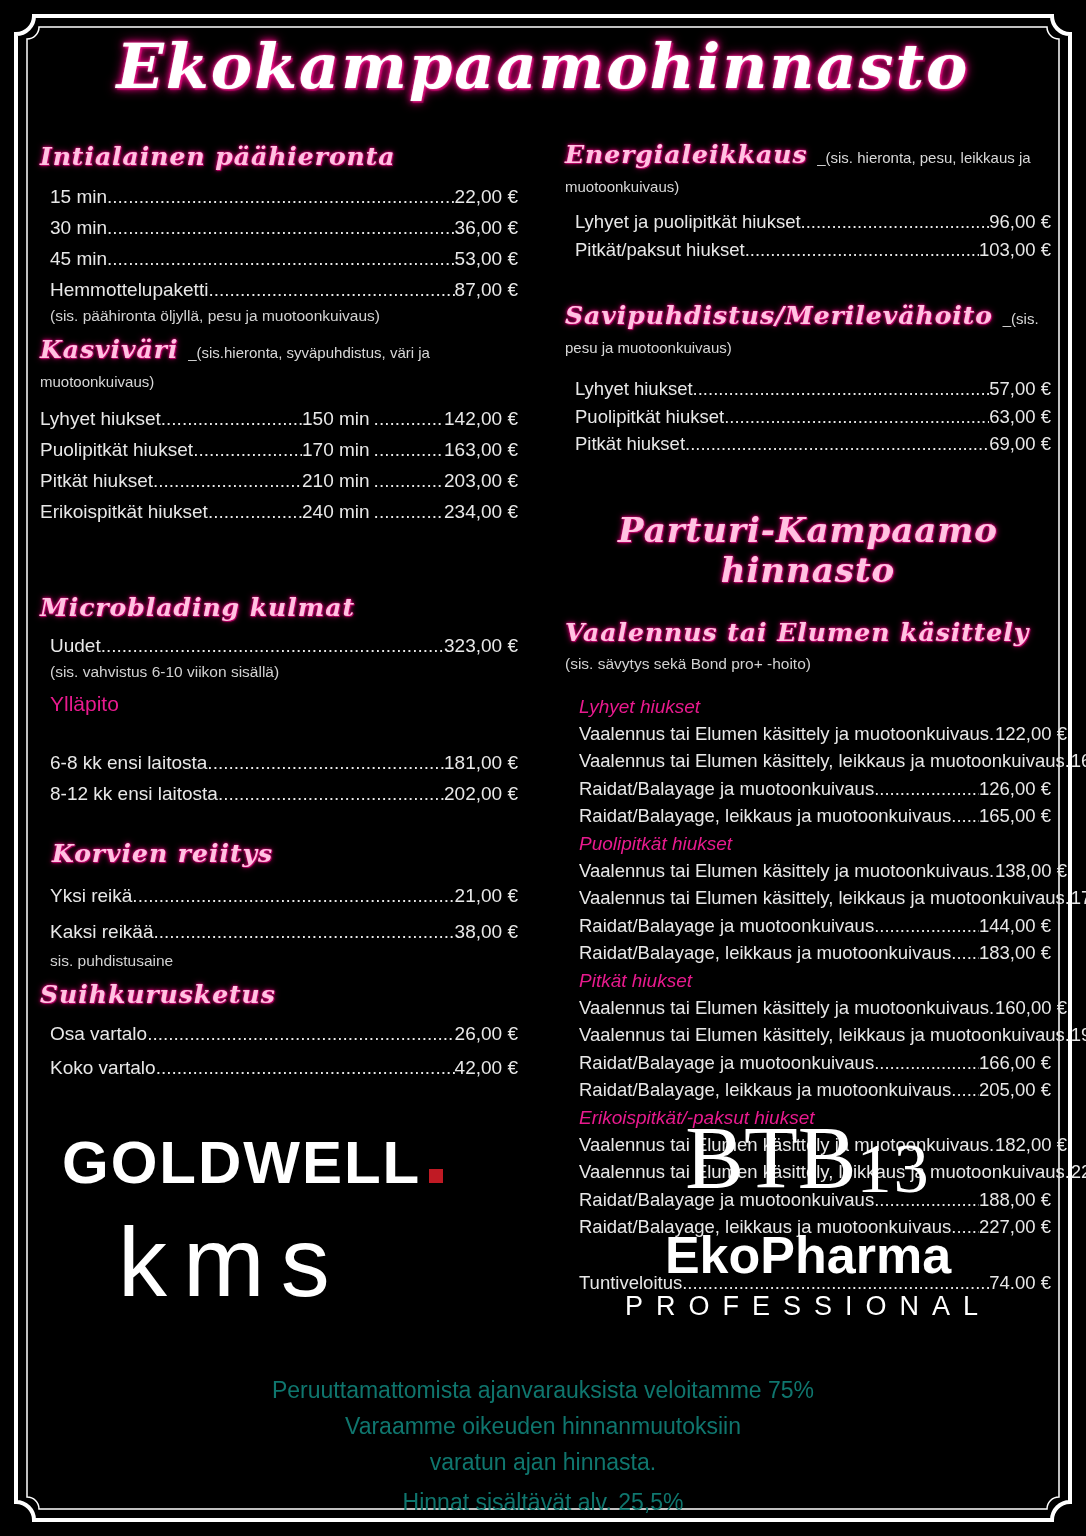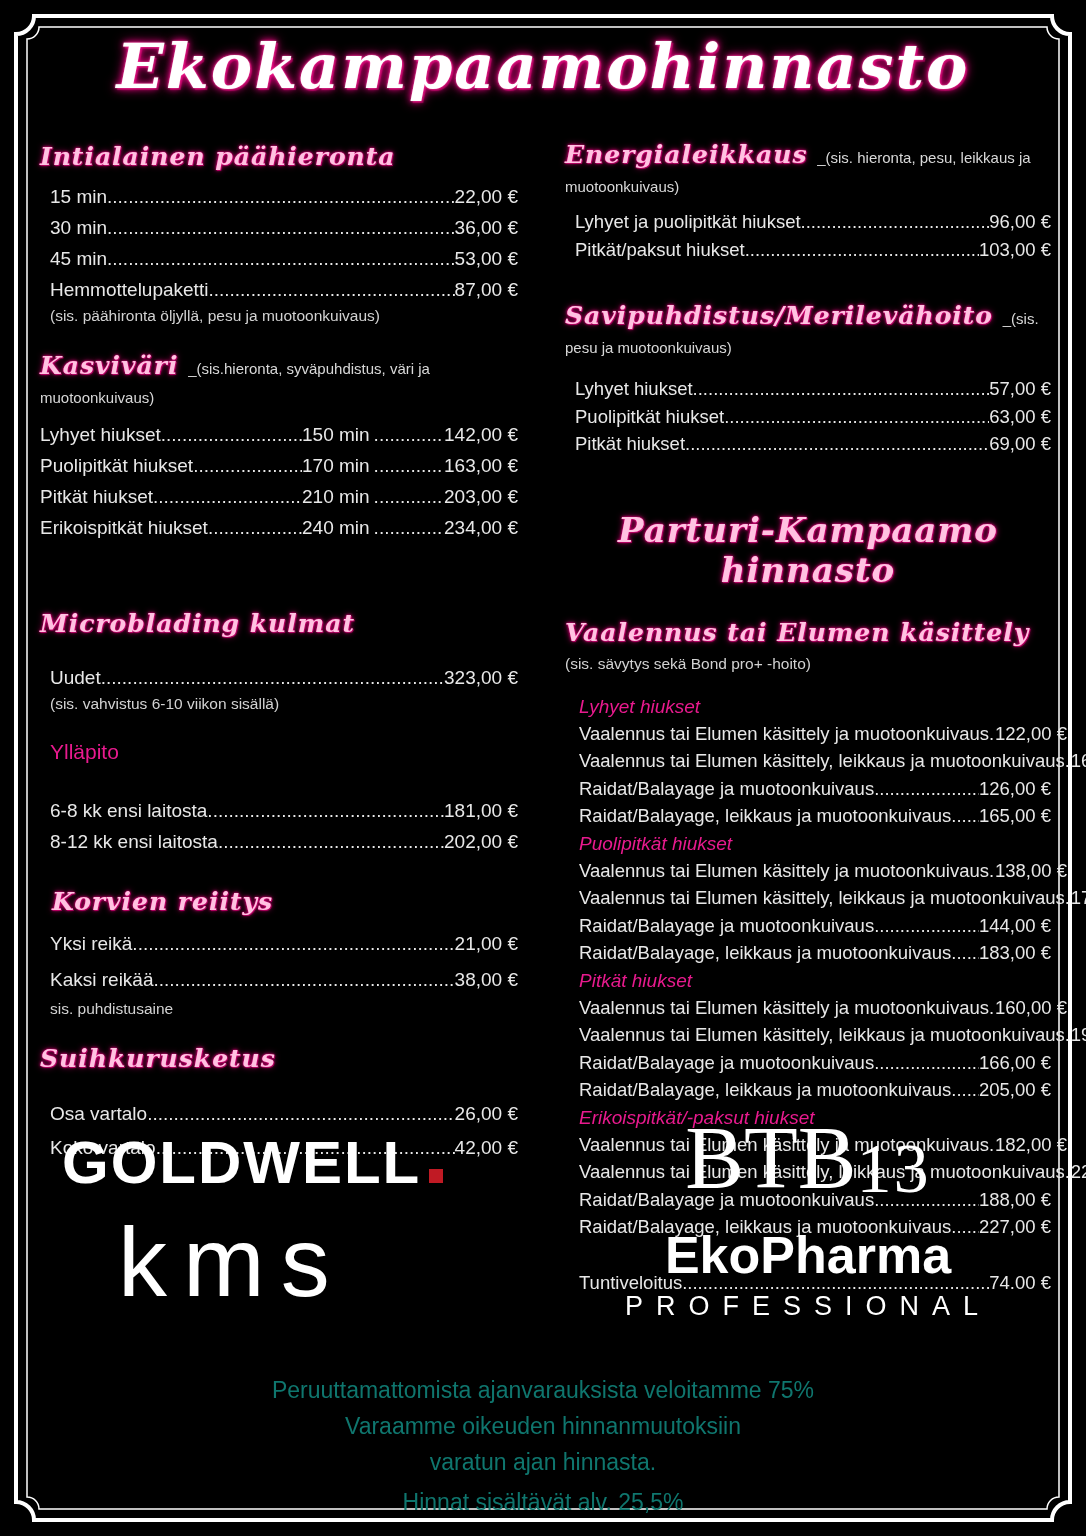--- a/index.html
+++ b/index.html
@@ -65,21 +65,21 @@
   .group-sub {
     color:#e81a8e; font-size:19px; line-height:27px; font-style:italic;
   }
   .center-head {
     text-align:center;
     font-size:34px;
   }
 
   
   .mt-s  { margin-top:10px; }
-  .mt-m  { margin-top:24px; }
+  .mt-m  { margin-top:8px; }
   .mt-l  { margin-top:38px; }
   .mt-xl { margin-top:56px; }
 
   
   .goldwell {
     position:absolute; left:62px; top:1128px;
     font-size:60px; font-weight:bold; letter-spacing:2px; color:#fff;
     white-space:nowrap;
   }
   .goldwell-dot {

